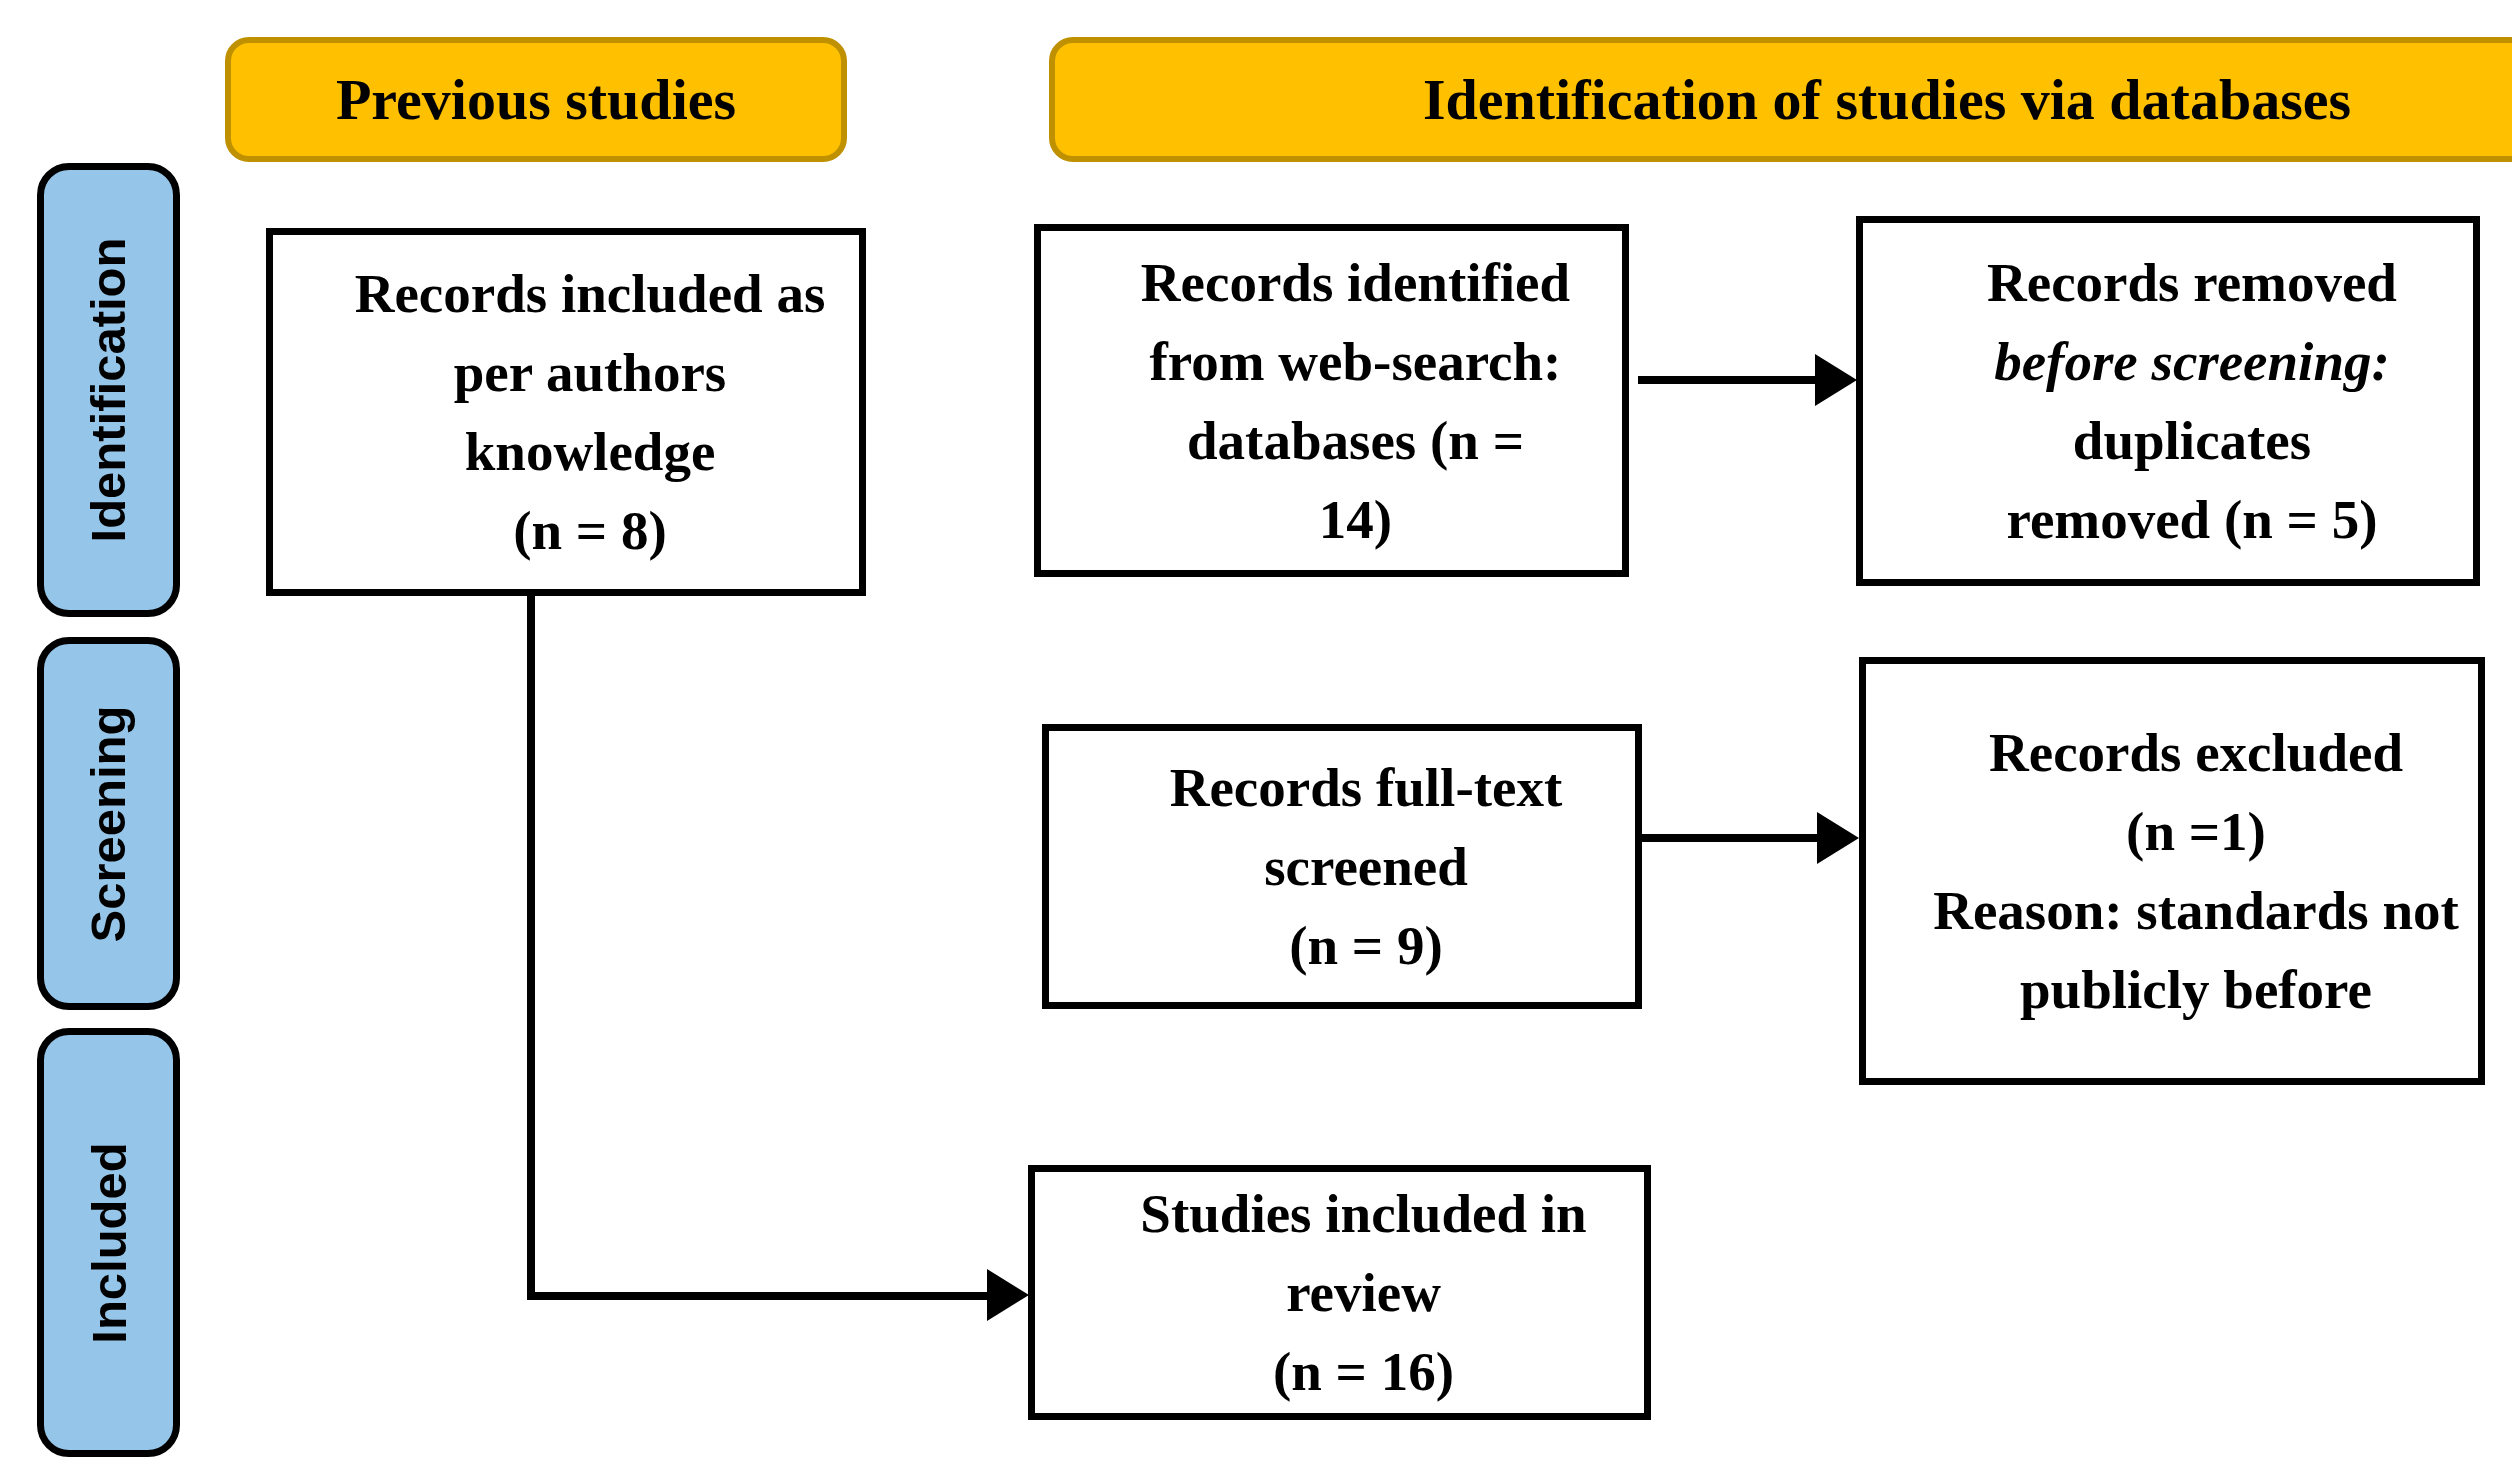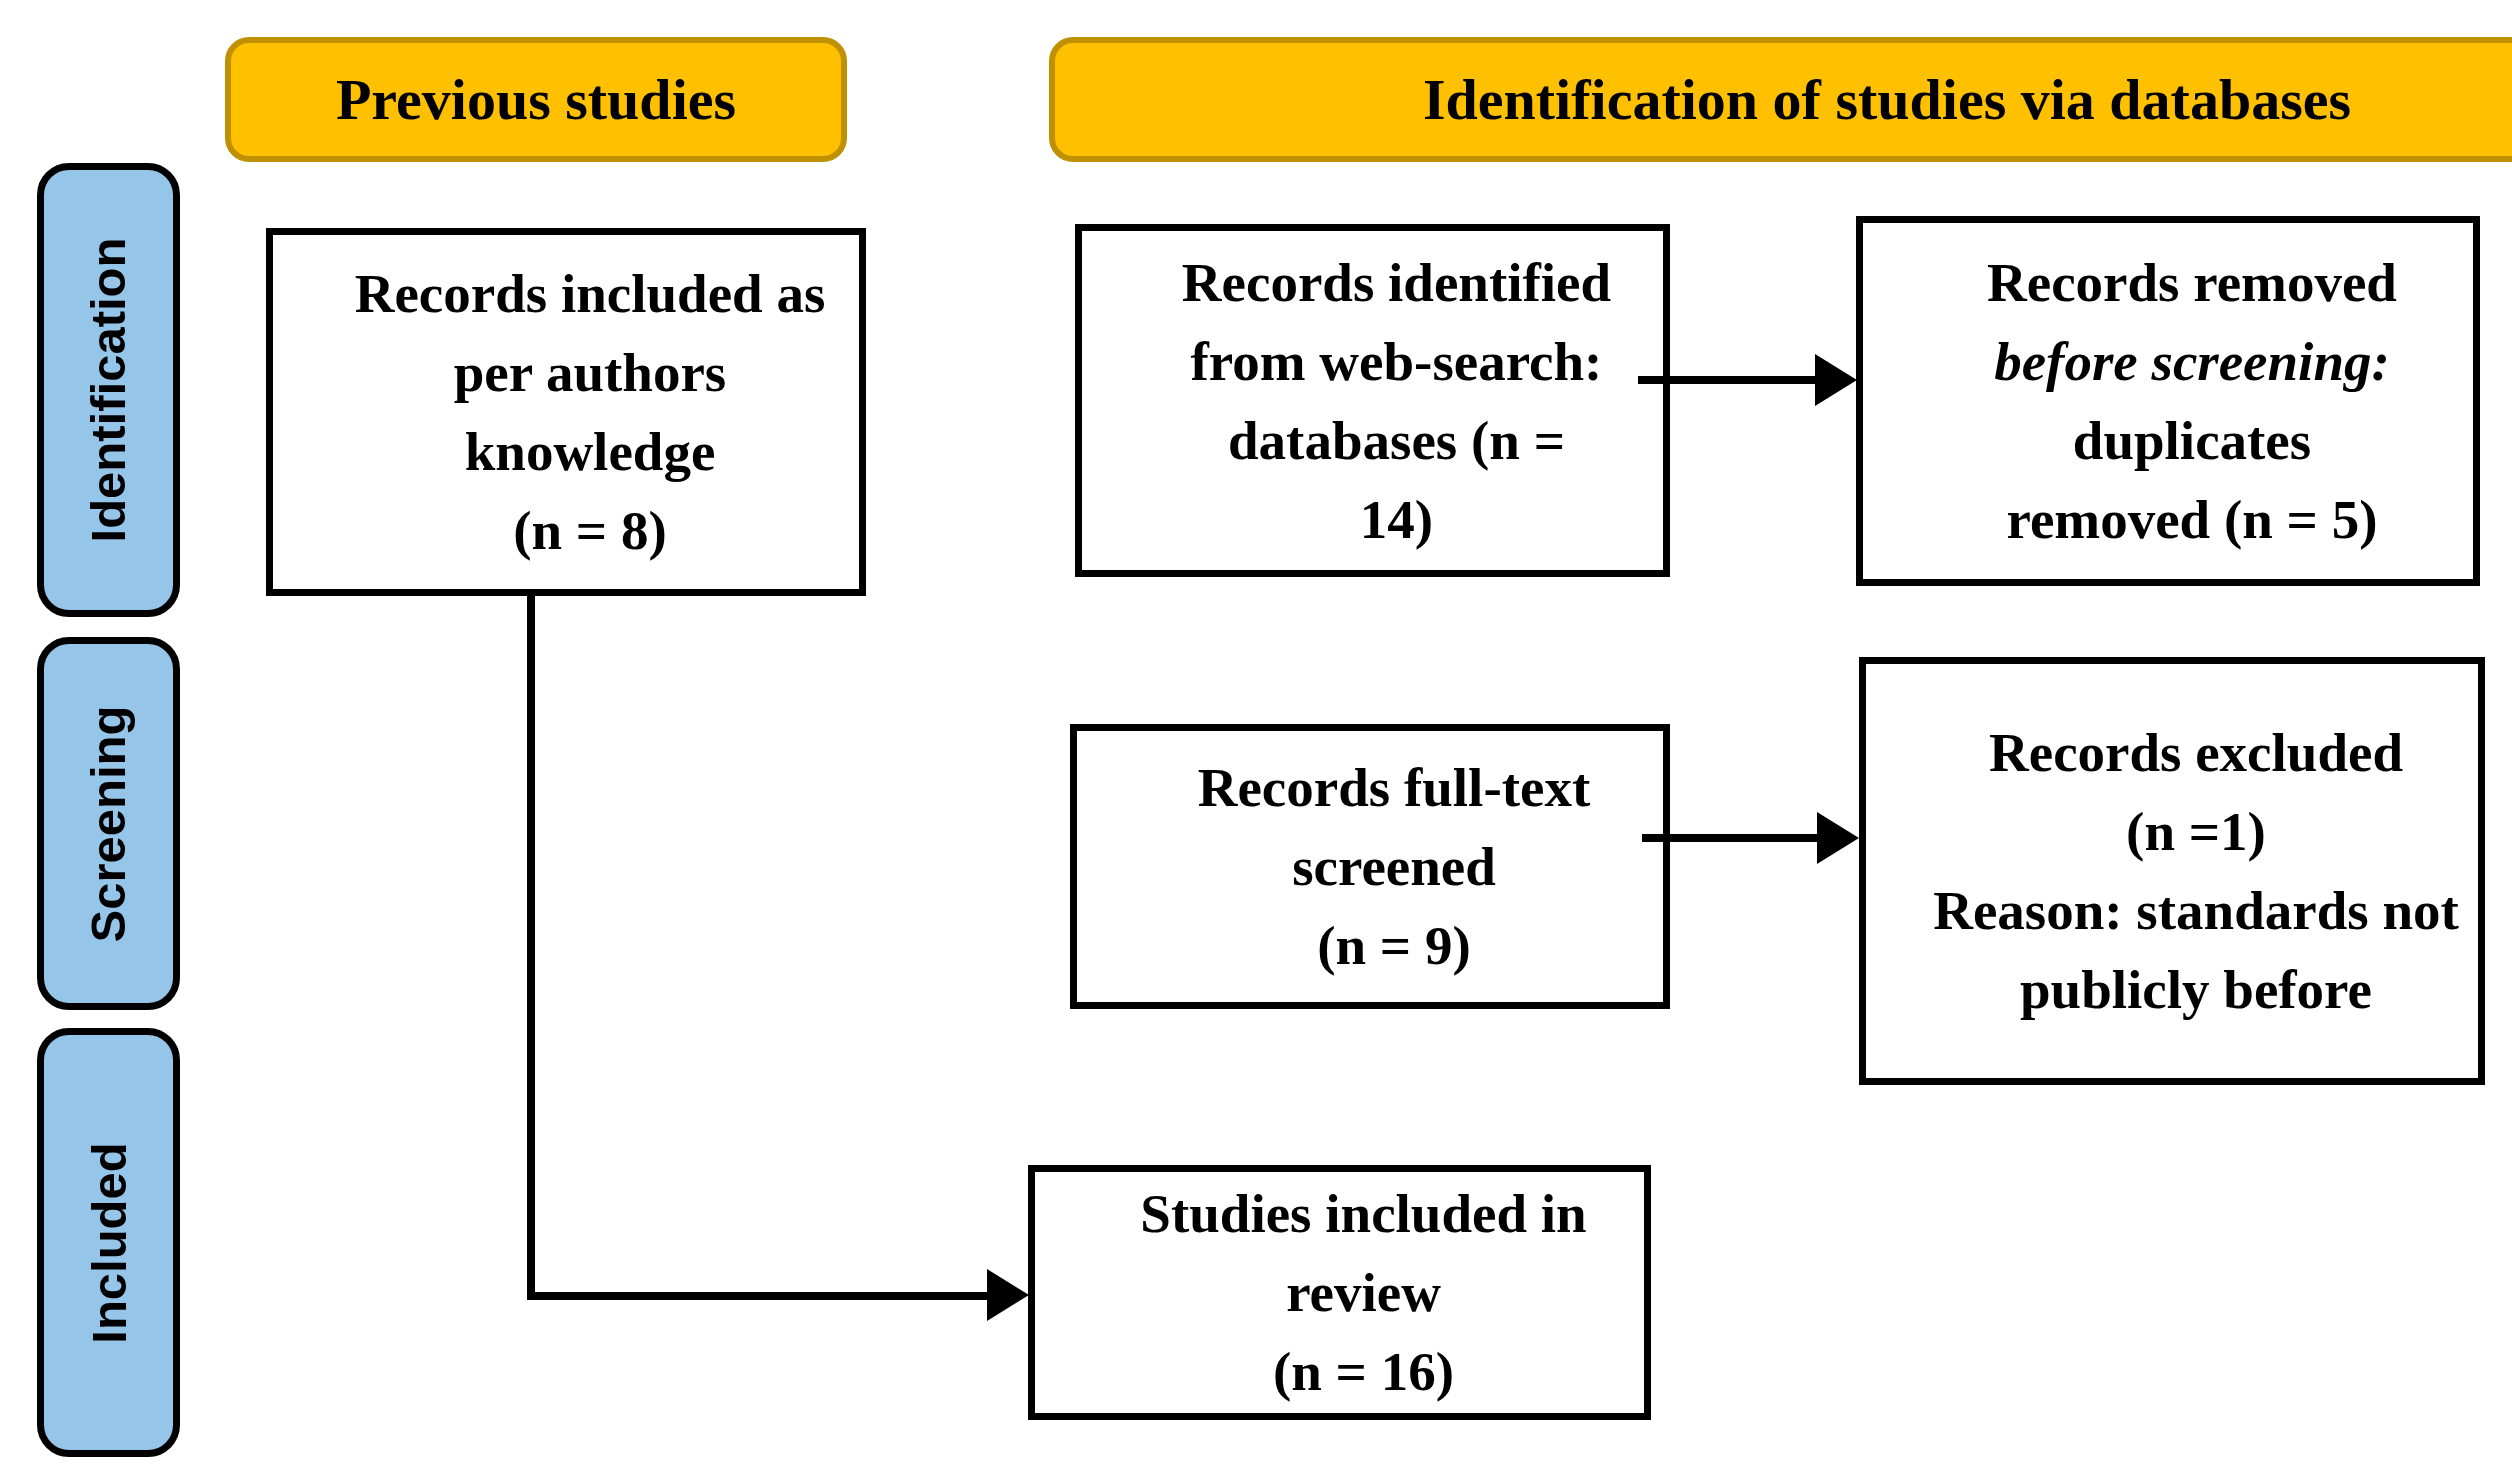--- a/index.html
+++ b/index.html
@@ -67,23 +67,23 @@
     flex-direction: column;
     align-items: center;
     justify-content: center;
     font-weight: bold;
     font-size: 55px;
     line-height: 79px;
     text-align: center;
     padding-left: 48px;
   }
   #box-authors  { left: 266px;  top: 228px;  width: 600px; height: 368px; }
-  #box-identified { left: 1075px; top: 224px; width: 595px; height: 353px; }
+  #box-identified { left: 1034px; top: 224px; width: 595px; height: 353px; }
   #box-removed  { left: 1856px; top: 216px;  width: 624px; height: 370px; }
-  #box-screened { left: 1042px; top: 724px; width: 600px; height: 285px; margin-left: 28px; }
+  #box-screened { left: 1042px; top: 724px; width: 600px; height: 285px; }
   #box-excluded { left: 1859px; top: 657px;  width: 626px; height: 428px; }
   #box-review   { left: 1028px; top: 1165px; width: 623px; height: 255px; }
 
   .fline { white-space: nowrap; }
   .fline.italic { font-style: italic; }
 
   
   .shaft-h { position: absolute; height: 7.7px; background: var(--arrow, #000000); }
   .shaft-v { position: absolute; width: 7.7px;  background: var(--arrow, #000000); }
   .head-right {

